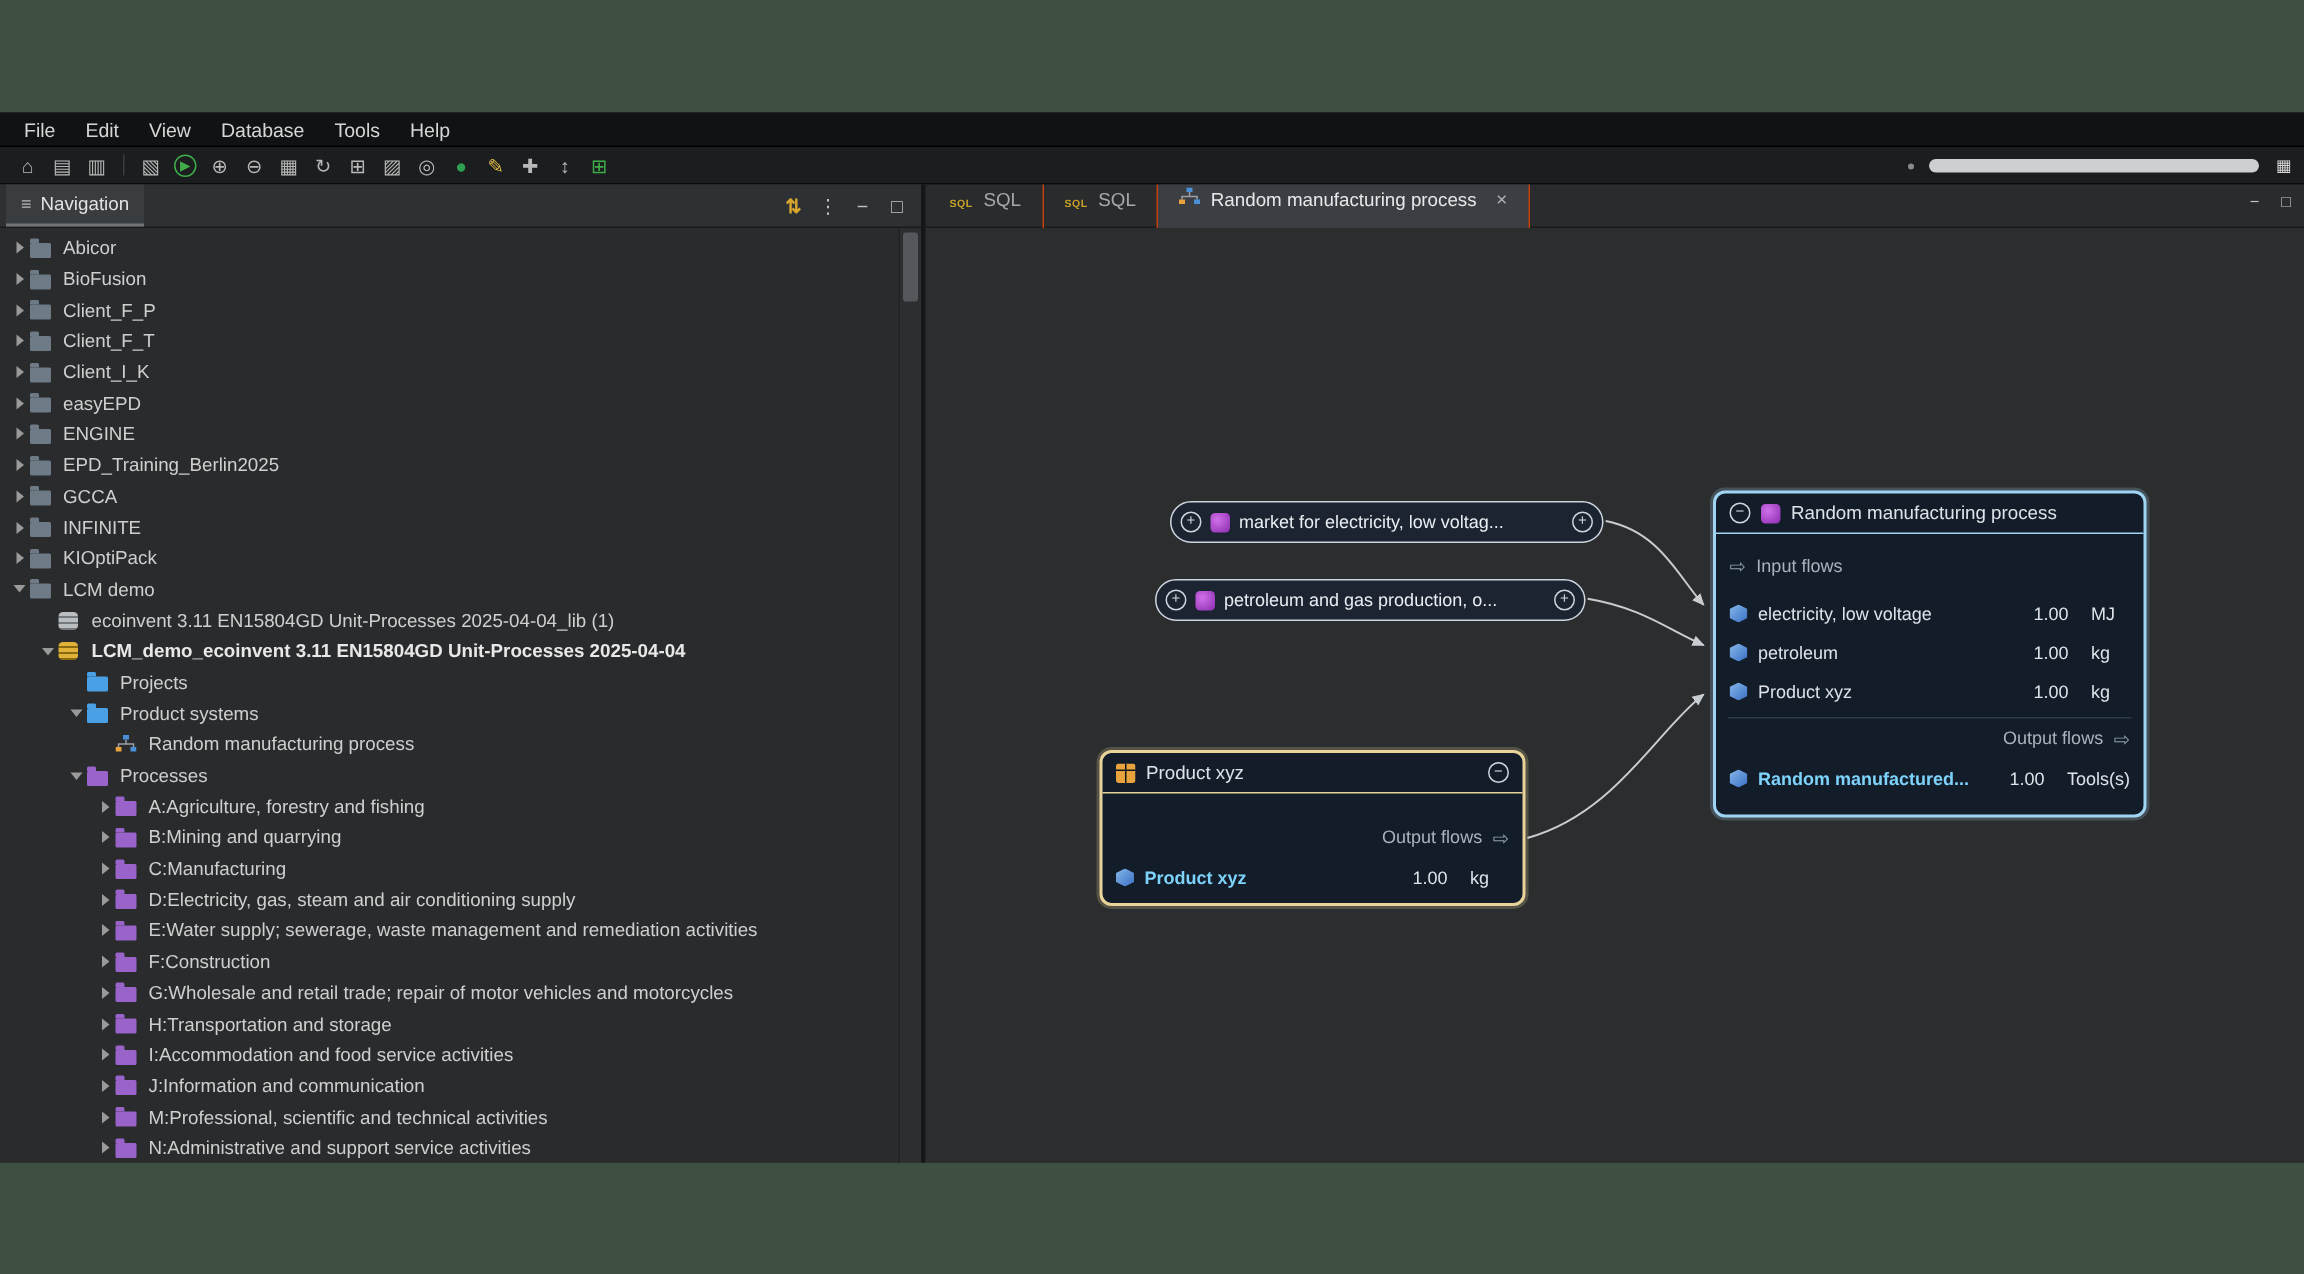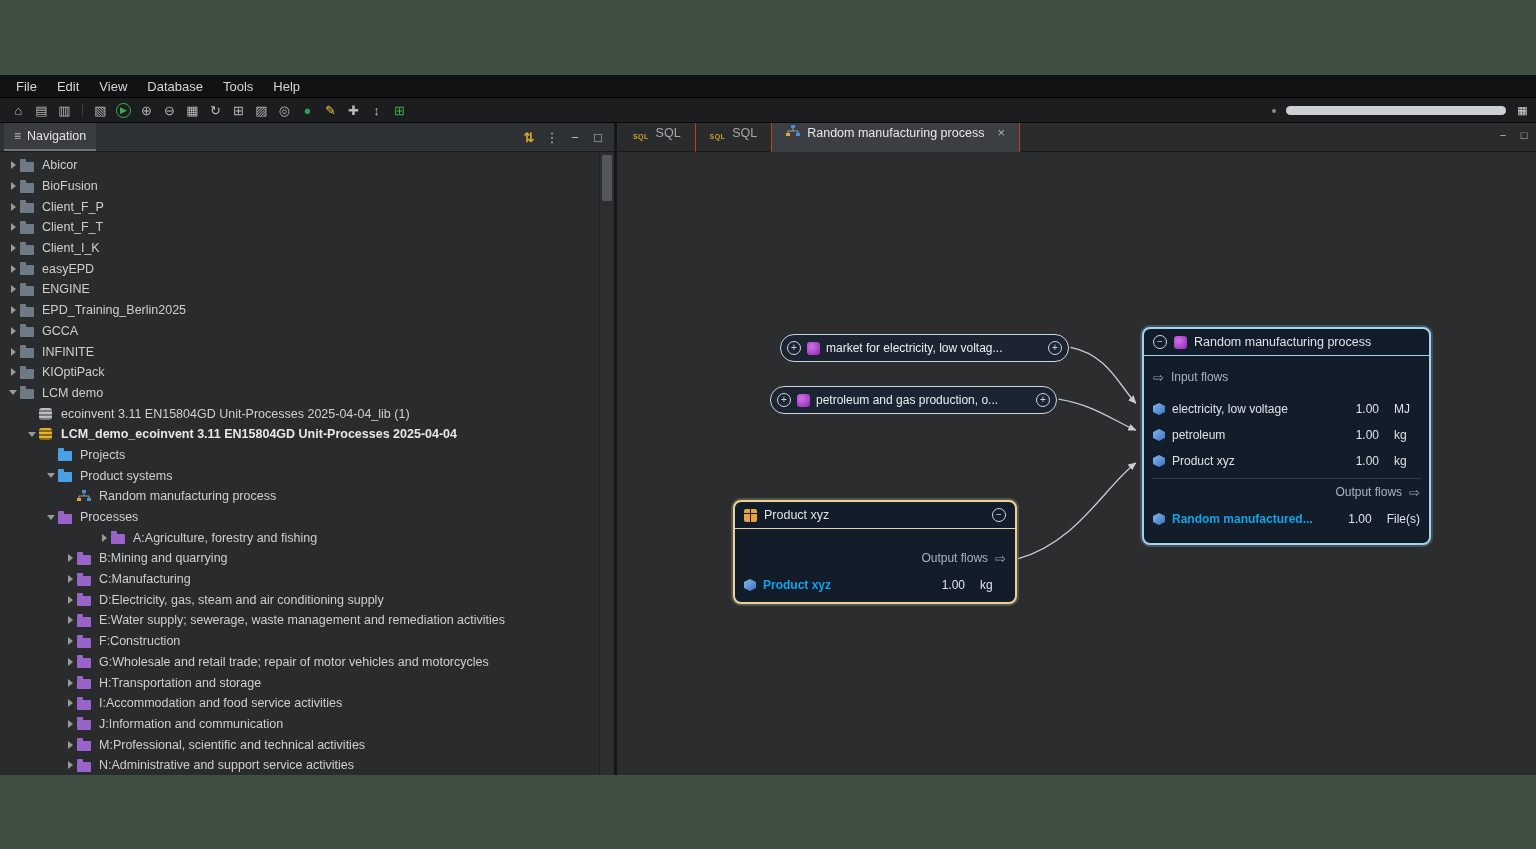--- a/index.html
+++ b/index.html
@@ -120,21 +120,21 @@
   .hdr-spacer { flex:1; }
 
   .box-body { padding:8px 9px 0 9px; }
   .product-box .box-body { padding-top:16px; }
   .flow-label-row { display:flex; align-items:center; gap:7px; color:#a9b3bd; height:26px; }
   .flow-label-row.out { justify-content:flex-end; }
   .flow-arrow { color:#8fa0ad; font-size:13px; }
   .flow-row { display:flex; align-items:center; gap:7px; height:26px; }
   .flow-row.tall { height:28px; }
   .flow-name { flex:1; white-space:nowrap; overflow:hidden; }
-  .flow-name.bold { font-weight:bold; color:#0ea5e9; }
+  .flow-name.bold { font-weight:bold; color:#7dd3fc; }
   .flow-amount { margin-left:auto; text-align:right; min-width:30px; }
   .flow-unit { min-width:34px; padding-left:8px; }
   .box-divider { border-top:1px solid #2e3a48; margin:4px -1px 0 -1px; }
   .in-gap { height:6px; }
 </style>
 </head>
 <body>
 
 <div class="app">
 
@@ -342,21 +342,21 @@
           </div>
           <div class="tree-row" style="padding-left: 44px;">
             <span class="chev">
               <span class="chev-d"></span>
             </span>
             <span class="t-icon">
               <span class="icon-folder f-purple"></span>
             </span>
             <span class="t-label">Processes</span>
           </div>
-          <div class="tree-row" style="padding-left: 97px;">
+          <div class="tree-row" style="padding-left: 63px;">
             <span class="chev">
               <span class="chev-r"></span>
             </span>
             <span class="t-icon">
               <span class="icon-folder f-purple"></span>
             </span>
             <span class="t-label">A:Agriculture, forestry and fishing</span>
           </div>
           <div class="tree-row" style="padding-left: 63px;">
             <span class="chev">
@@ -563,21 +563,21 @@
               </div>
               <div class="box-divider"></div>
               <div class="flow-label-row out">
                 <span>Output flows</span>
                 <span class="flow-arrow">⇨</span>
               </div>
               <div class="flow-row tall">
                 <span class="flow-cube"></span>
                 <span class="flow-name bold">Random manufactured...</span>
                 <span class="flow-amount">1.00</span>
-                <span class="flow-unit">File(s)</span>
+                <span class="flow-unit">Tools(s)</span>
               </div>
             </div>
           </div>
         </div>
     </div>
 
   </div>
 </div>
 
 </body></html>

